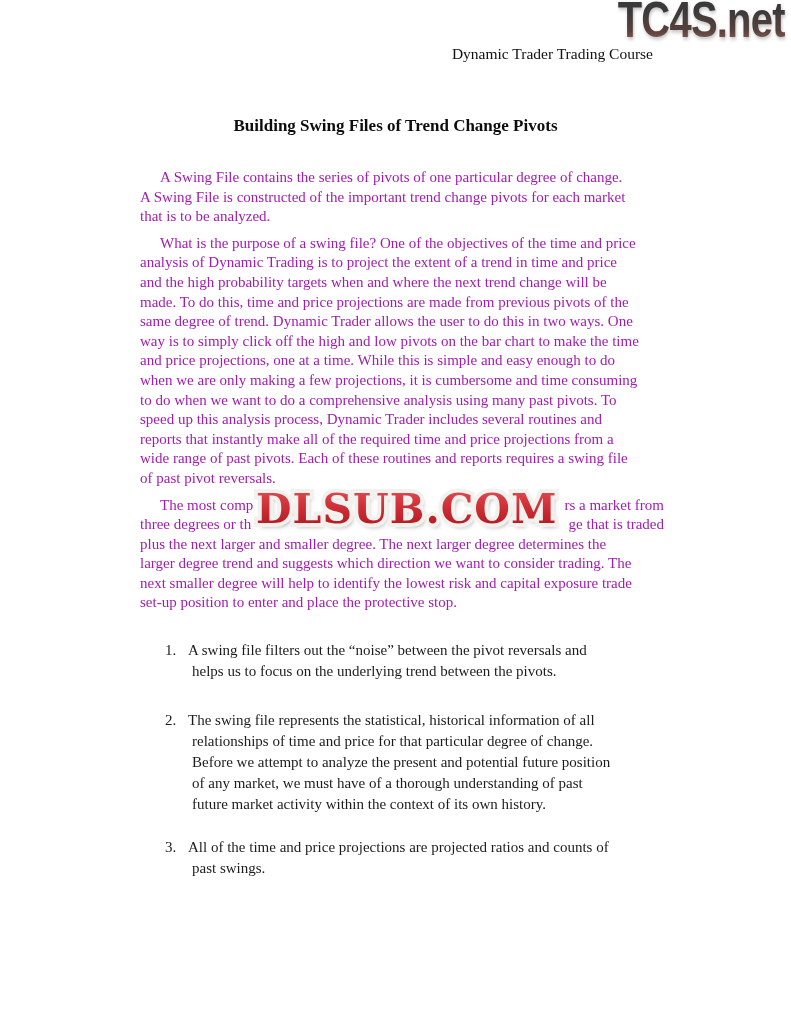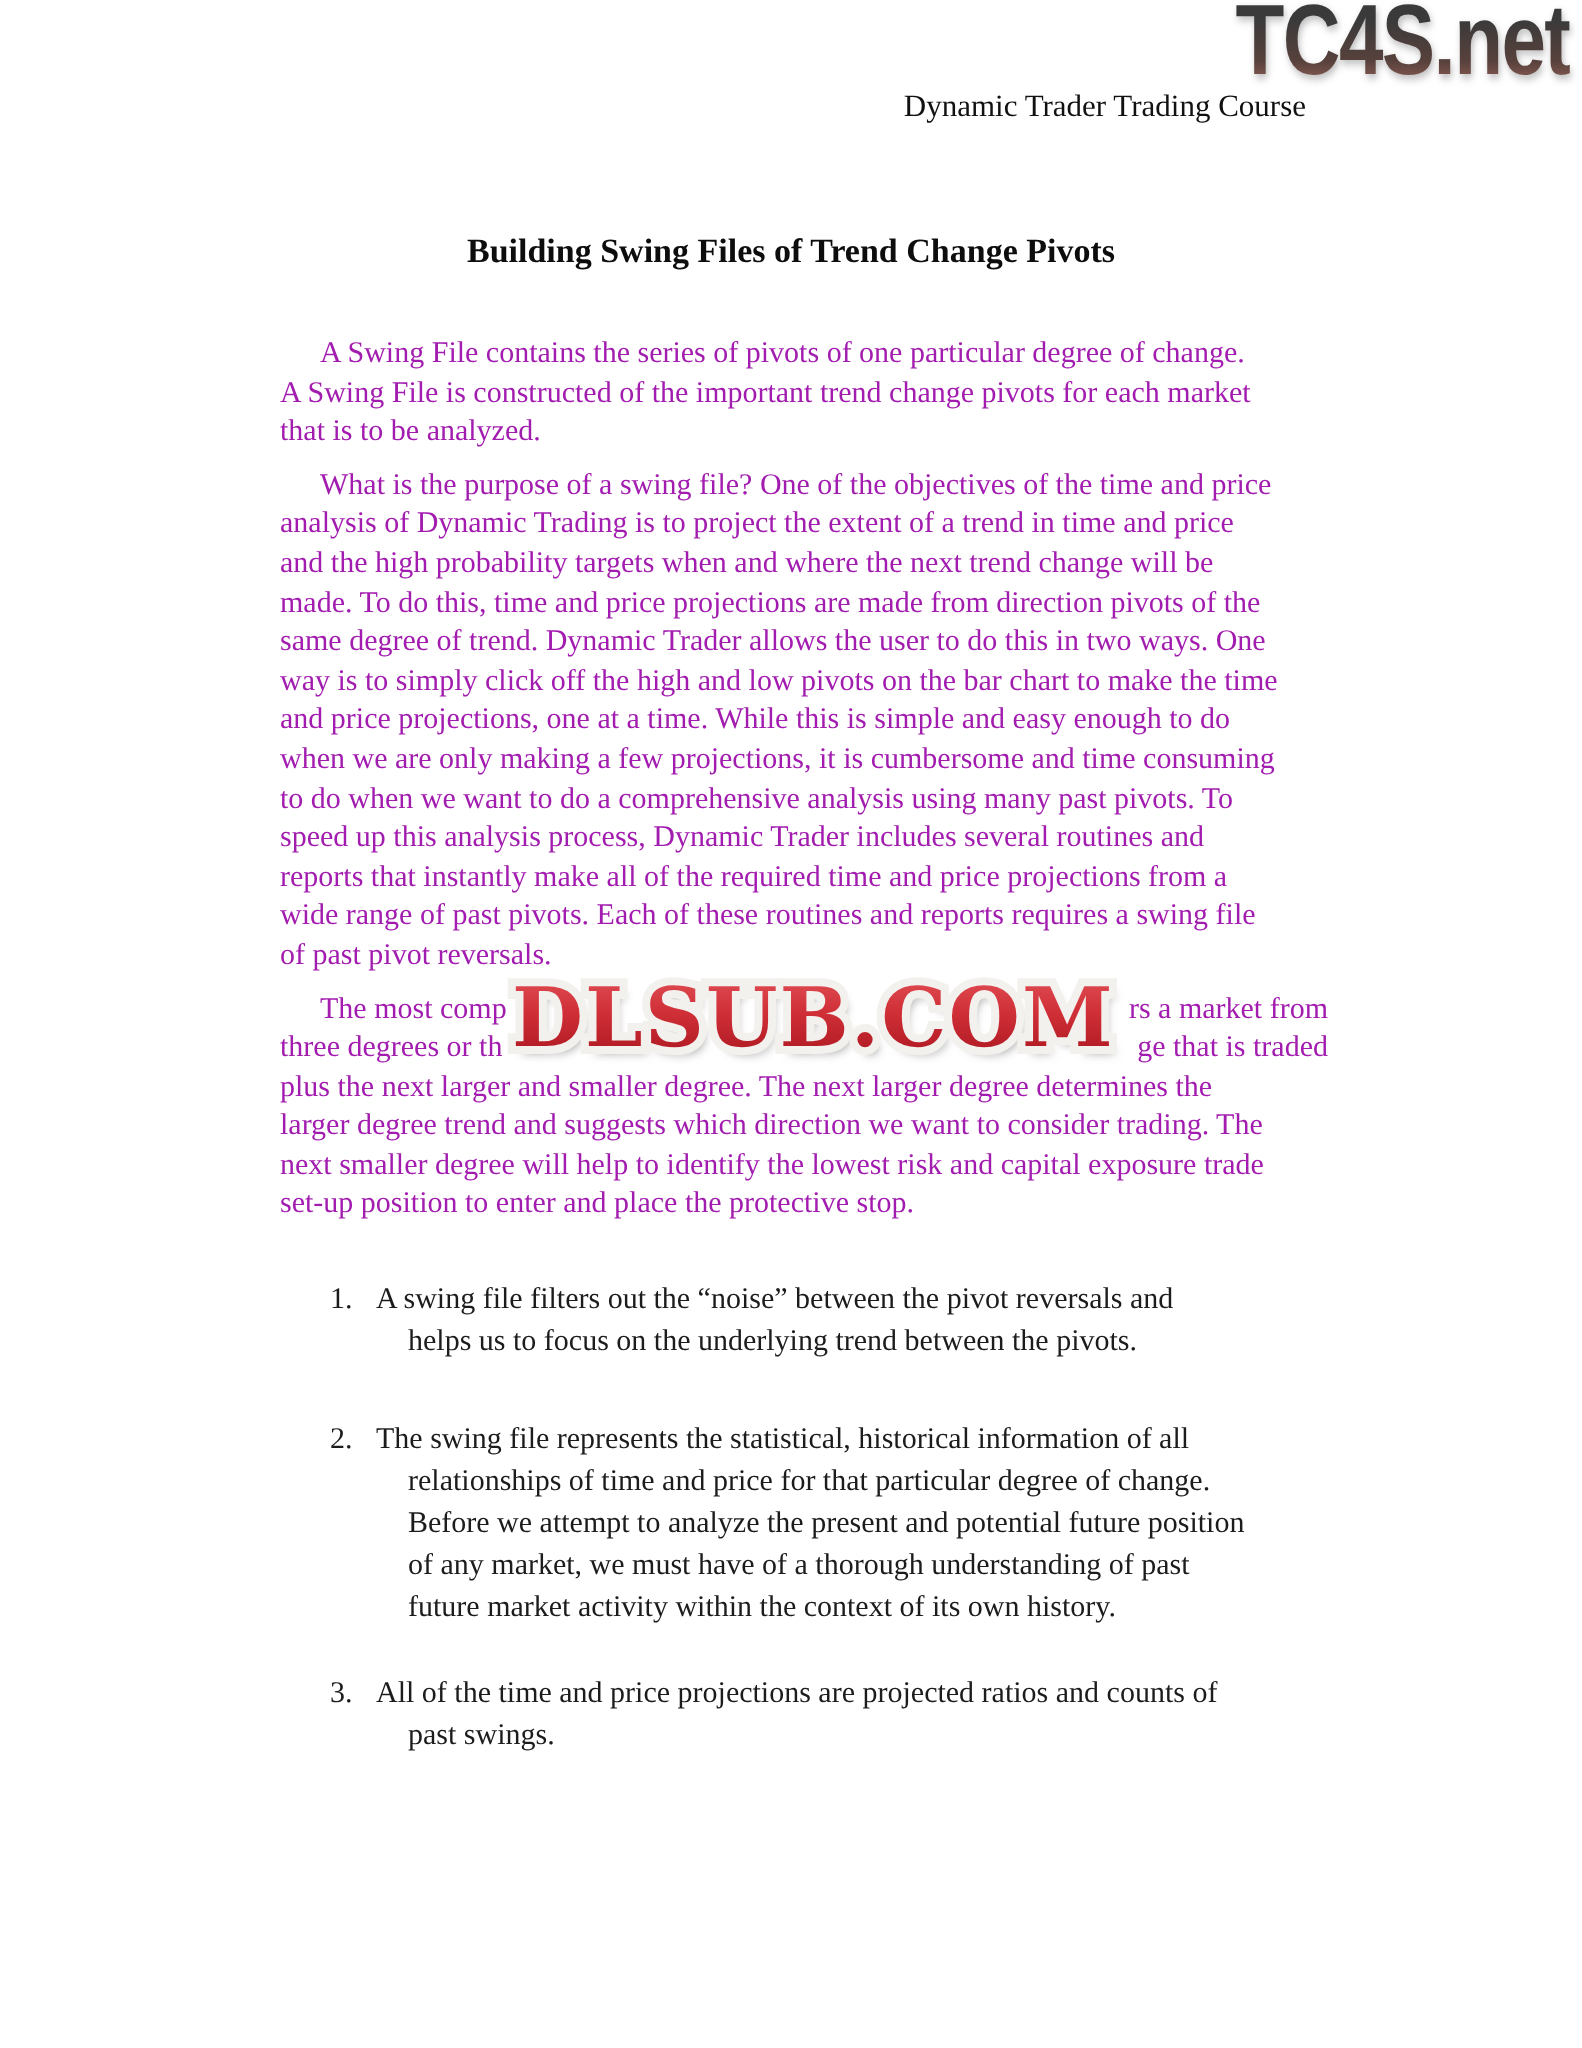--- a/index.html
+++ b/index.html
@@ -67,21 +67,21 @@
   .num-list {
     position:absolute; left:165px; top:640px; width:500px;
     font-size:15px; color:#1c1c1c;
   }
   .num-item { display:flex; }
   .num-item + .num-item { margin-top:28px; }
   .num-item.last-gap { margin-top:22px; }
   .num-item .num { width:23px; flex:none; line-height:21px; }
   .num-item .li-lines { flex:1; }
   .num-item .li-lines .line { line-height:21px; white-space:nowrap; }
-  .num-item .li-lines .line + .line { margin-left:16px; }
+  .num-item .li-lines .line + .line { margin-left:4px; }
 
   
   .page-number {
     position:absolute; left:644px; top:952px;
     font-size:15px; color:#111;
   }
   .tx-logo {
     position:absolute; left:476px; top:982px; width:312px; height:42px;
     font-family:"DejaVu Sans", sans-serif; font-weight:bold;
     font-size:30px; line-height:40px; letter-spacing:0px;
@@ -116,21 +116,21 @@
     <div class="para">
         <div class="line indent">A Swing File contains the series of pivots of one particular degree of change.</div>
         <div class="line">A Swing File is constructed of the important trend change pivots for each market</div>
         <div class="line">that is to be analyzed.</div>
       </div>
 
     <div class="para">
         <div class="line indent">What is the purpose of a swing file? One of the objectives of the time and price</div>
         <div class="line">analysis of Dynamic Trading is to project the extent of a trend in time and price</div>
         <div class="line">and the high probability targets when and where the next trend change will be</div>
-        <div class="line">made. To do this, time and price projections are made from direction pivots of the</div>
+        <div class="line">made. To do this, time and price projections are made from previous pivots of the</div>
         <div class="line">same degree of trend. Dynamic Trader allows the user to do this in two ways. One</div>
         <div class="line">way is to simply click off the high and low pivots on the bar chart to make the time</div>
         <div class="line">and price projections, one at a time. While this is simple and easy enough to do</div>
         <div class="line">when we are only making a few projections, it is cumbersome and time consuming</div>
         <div class="line">to do when we want to do a comprehensive analysis using many past pivots. To</div>
         <div class="line">speed up this analysis process, Dynamic Trader includes several routines and</div>
         <div class="line">reports that instantly make all of the required time and price projections from a</div>
         <div class="line">wide range of past pivots. Each of these routines and reports requires a swing file</div>
         <div class="line">of past pivot reversals.</div>
       </div>

